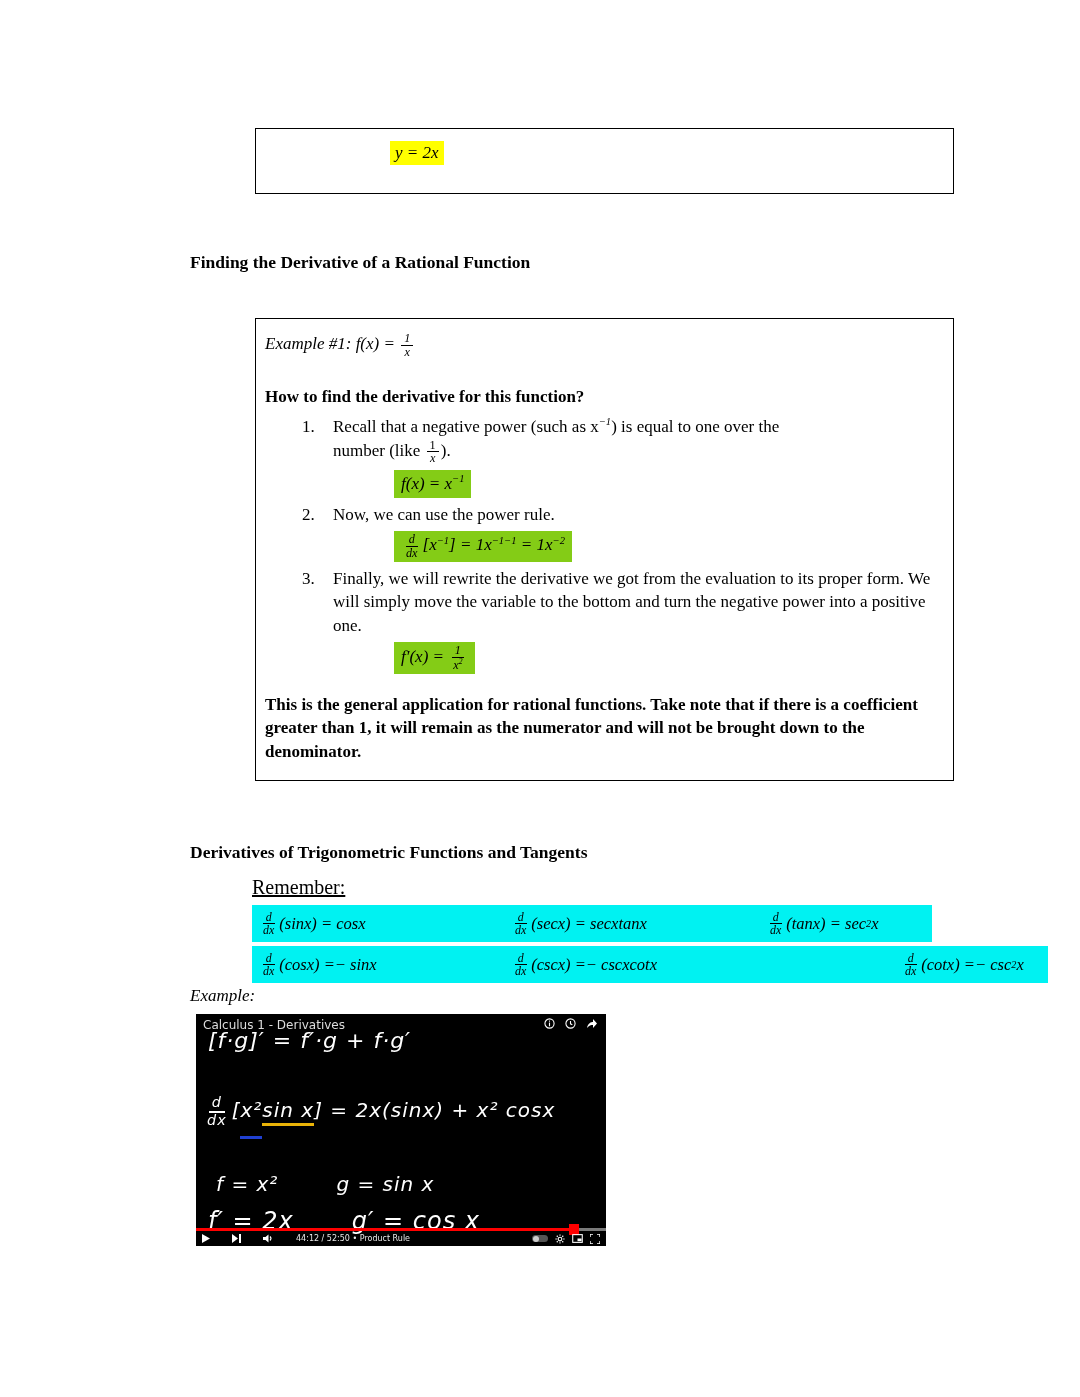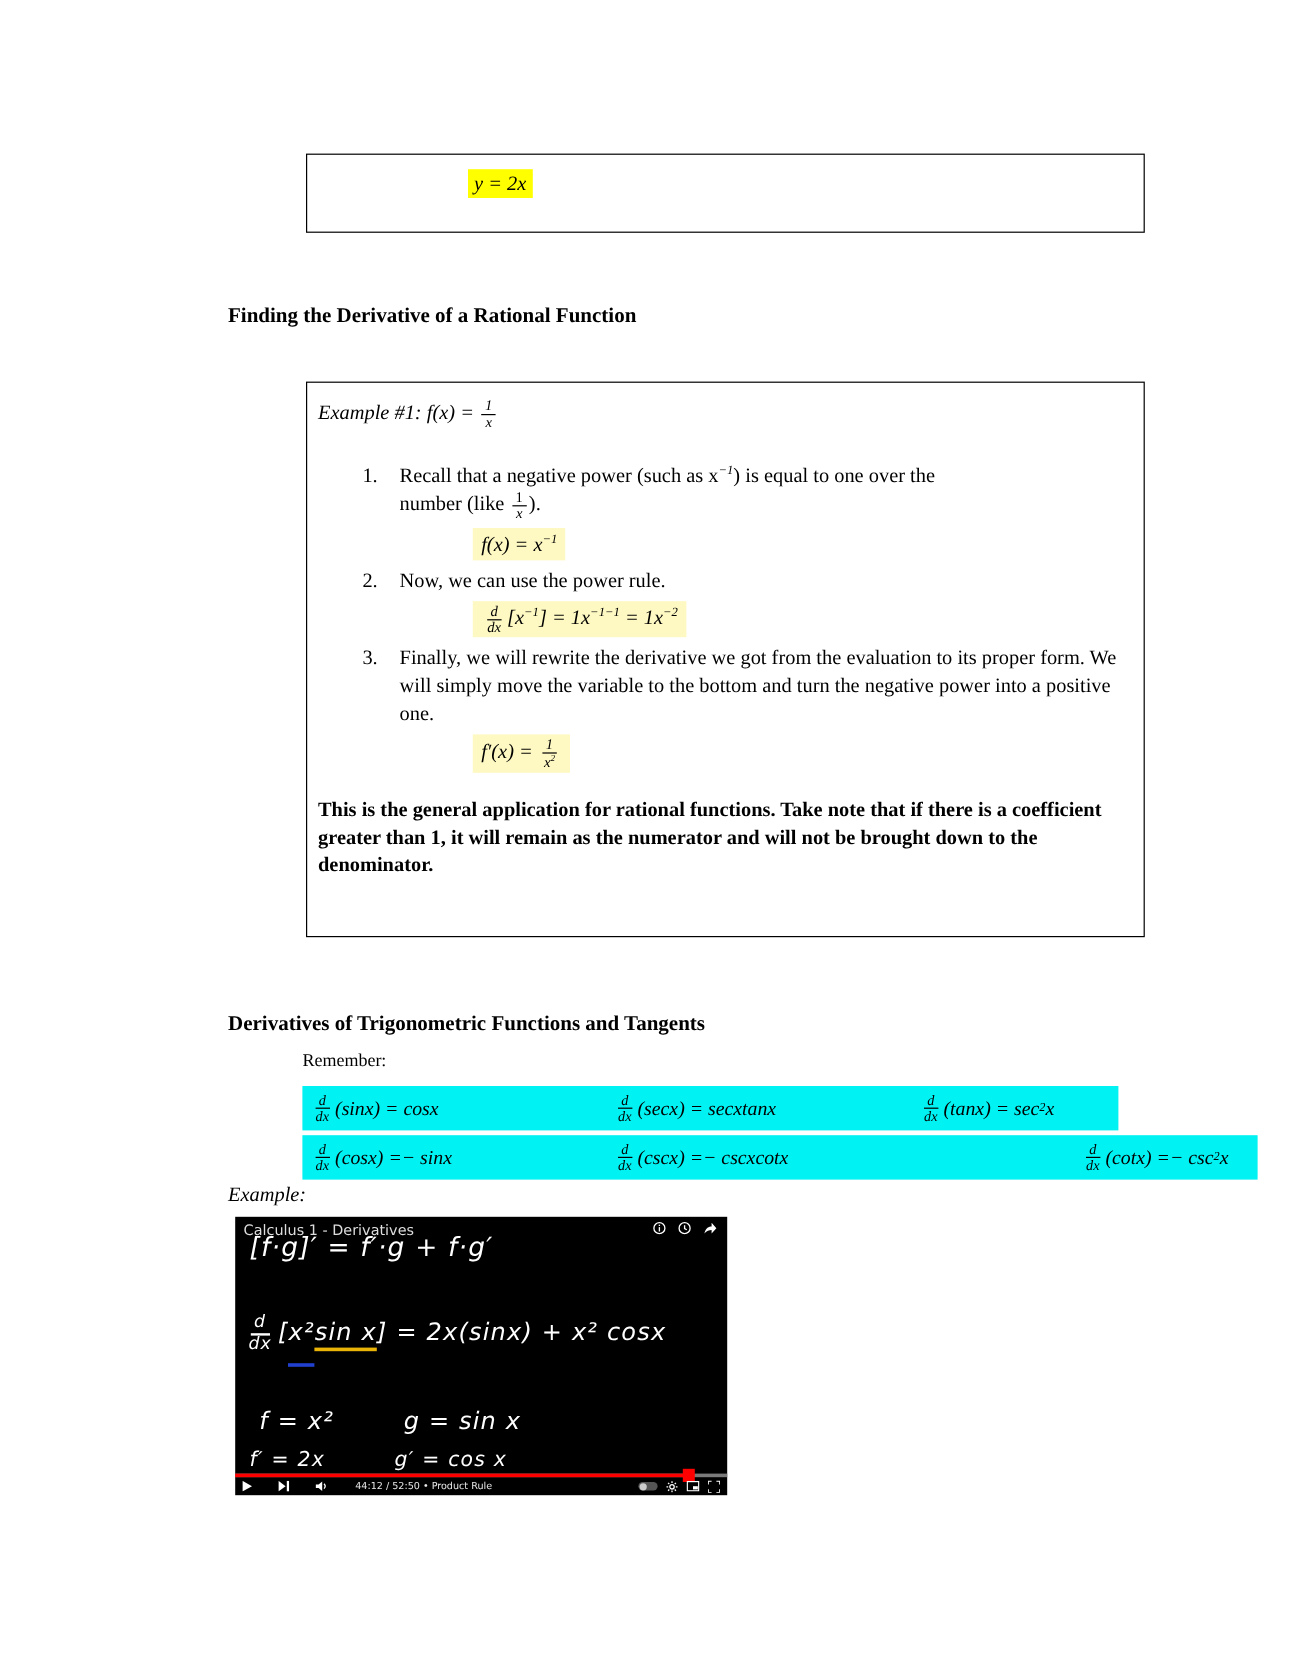--- a/index.html
+++ b/index.html
@@ -21,40 +21,40 @@
   .frac .fnum { border-bottom:1px solid #000; padding:0 3px; text-align:center; }
   .frac .fden { padding:0 3px; text-align:center; }
   sup { font-size:0.62em; }
 
   .main-box { left:255px; top:318px; width:699px; height:463px; padding:13px 10px 0 9px; font-size:17px; line-height:1.38; }
   .example-line { font-size:17px; margin-bottom:26px; }
   .question { font-weight:bold; margin-bottom:7px; }
   .step { display:flex; margin-top:2px; }
   .step-num { width:31px; margin-left:37px; flex:none; }
   .step-body { width:608px; }
-  .hl-block { display:inline-block; background:#fef9c3; padding:2px 7px; font-style:italic; margin:5px 0 3px 61px; }
+  .hl-block { display:inline-block; background:#84cc16; padding:2px 7px; font-style:italic; margin:5px 0 3px 61px; }
   .note { font-weight:bold; margin-top:16px; width:684px; }
 
-  .remember { font-size:15px; }
+  .remember { font-size:20px; text-decoration:underline; }
   .trig-row { position:absolute; background:#00f2f2; height:37px; }
   .trig-cell { position:absolute; top:0; height:100%; display:flex; align-items:center;
                font-style:italic; font-size:16.5px; white-space:nowrap; }
   .example-label { font-size:17px; font-style:italic; }
 
   .video { left:196px; top:1014px; width:410px; height:232px; background:#000; }
   .v-title { position:absolute; top:4px; left:7px; color:#ddd; font-size:12px;
              font-family:"DejaVu Sans", sans-serif; }
   .v-topicons { position:absolute; top:4px; right:8px; display:flex; gap:10px; align-items:center;
                 color:#fff; font-size:11px; font-family:"DejaVu Sans", sans-serif; }
   .hand { position:absolute; color:#fff; font-family:"DejaVu Sans", sans-serif;
           font-style:italic; letter-spacing:1px; white-space:nowrap; }
   .h1 { left:12px; top:14px; font-size:22px; }
   .h2 { left:6px; top:52px; font-size:20px; }
   .h3 { left:20px; top:158px; font-size:20px; }
-  .h4 { left:12px; top:193px; font-size:17px; }
+  .h4 { left:12px; top:193px; font-size:24px; }
   .gsp { margin-left:58px; }
   .video .frac .fnum { border-bottom:2px solid #fff; }
   .u-red { display:inline-block; border-bottom:3px solid #eab308; padding-bottom:1px; }
   .u-blue { display:inline-block; border-bottom:3px solid #2040d0; padding-bottom:14px;margin-top:32px; }
 
   .v-progress { position:absolute; left:0; right:0; bottom:15px; height:3px; background:#7a7a7a; }
   .v-fill { height:100%; width:92%; background:#ff0000; }
   .v-scrub { position:absolute; top:-4px; left:91%; width:10px; height:11px; background:#ff0000; }
   .v-controls { position:absolute; left:0; right:0; bottom:0; height:15px; display:flex;
                 align-items:center; gap:22px; padding:0 6px;
@@ -79,20 +79,21 @@
   <div class="abs box main-box">
 
     <div class="example-line math">
       <span>Example #1: f(x) =</span>
       <span class="frac">
           <span class="fnum">1</span>
           <span class="fden math">x</span>
         </span>
     </div>
 
+    <div class="question">How to find the derivative for this function?</div>
 
     <div class="step">
       <div class="step-num">1.</div>
       <div class="step-body">
         <span>Recall that a negative power (such as x</span><sup class="math">−1</sup><span>) is equal to one over the</span><br>
         <span>number (like</span>
         <span class="frac">
             <span class="fnum">1</span>
             <span class="fden math">x</span>
           </span><span>).</span>

